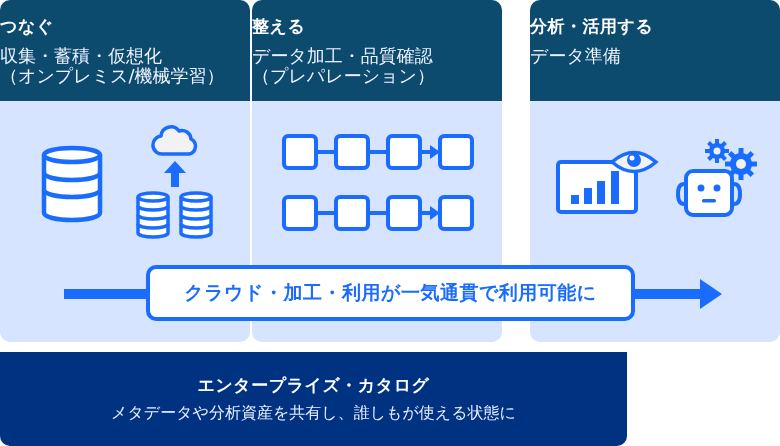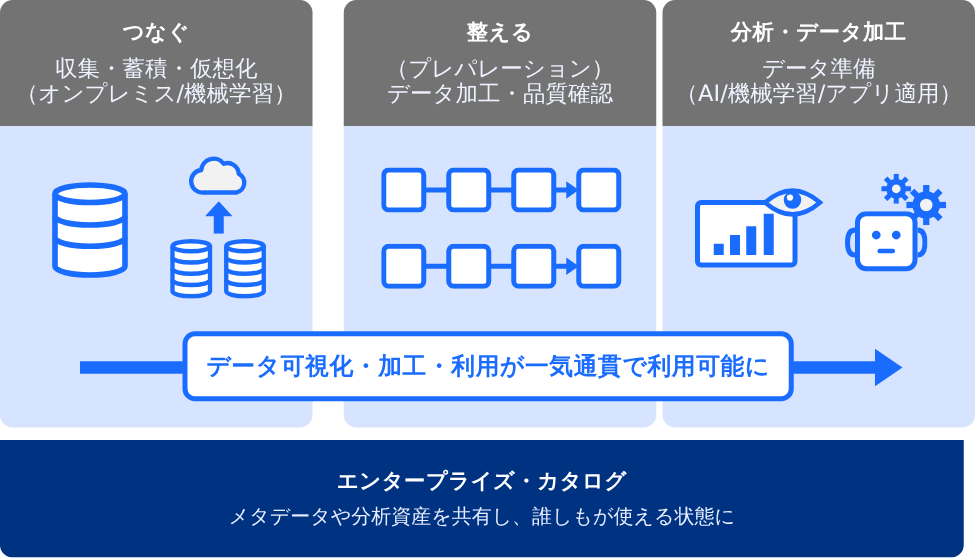--- a/index.html
+++ b/index.html
@@ -1,27 +1,27 @@
 <!DOCTYPE html>
 <html><head>
   <meta charset="utf-8">
   <style>
     * { box-sizing: border-box; margin: 0; padding: 0; }
     html, body { width: 780px; height: 446px; background: #ffffff; overflow: hidden; }
     body { position: relative; font-family: "DejaVu Sans", "Liberation Sans", sans-serif; }
 
     .col { position: absolute; top: 0; width: 250px; height: 342px; }
     .col-1 { left: 0; }
-    .col-2 { left: 275px; }
+    .col-2 { left: 252px; }
     .col-3 { left: 530px; }
 
     .col-head {
       position: absolute; left: 0; top: 0; width: 250px; height: 101px;
-      background: #737373; border-radius: 10px 10px 0 0;
-      color: #fff; text-align: center;
+      background: #0c4a6e; border-radius: 10px 10px 0 0;
+      color: #fff; 
     }
     .col-title { position: absolute; left: 0; right: 0; top: 15px; font-size: 17px; font-weight: bold; line-height: 22px; letter-spacing: 0.5px; }
     .col-sub { position: absolute; left: 0; right: 0; top: 46px; font-size: 18px; line-height: 20px; color: #eef3ff; }
 
     .col-body {
       position: absolute; left: 0; top: 101px; width: 250px; height: 241px;
       background: #d6e4ff; border-radius: 0 0 10px 10px;
     }
 
     .icon { position: absolute; }
@@ -33,21 +33,21 @@
       border-left: 22px solid #1a6cff;
     }
     .flow-box {
       position: absolute; left: 146px; top: 265px; width: 489px; height: 56px;
       background: #fff; border: 4px solid #1a6cff; border-radius: 10px;
       display: flex; align-items: center; justify-content: center;
       color: #1a6cff; font-size: 19px; font-weight: bold; letter-spacing: 0.5px;
     }
 
     .footer {
-      position: absolute; left: 0; top: 352px; width: 771px; height: 94px;
+      position: absolute; left: 0; top: 352px; width: 627px; height: 94px;
       background: #003282; border-radius: 0 0 10px 10px; color: #fff; text-align: center;
     }
     .footer-title { position: absolute; left: 0; right: 0; top: 22px; font-size: 17px; font-weight: bold; line-height: 22px; letter-spacing: 0.5px; }
     .footer-sub { position: absolute; left: 0; right: 0; top: 51px; font-size: 16px; line-height: 20px; color: #e8eeff; }
   </style>
 </head>
 <body>
 
 <div class="col col-1">
   <div class="col-head">
@@ -90,22 +90,22 @@
         <path d="M46 33 A15 4 0 0 0 76 33" fill="none"></path>
       </g>
     </svg>
   </div>
 </div>
 
 <div class="col col-2">
   <div class="col-head">
     <div class="col-title">整える</div>
     <div class="col-sub">
+      <div>データ加工・品質確認</div>
       <div>（プレパレーション）</div>
-      <div>データ加工・品質確認</div>
     </div>
   </div>
   <div class="col-body">
     <svg class="icon" style="left:30px;top:33px" width="195" height="36" viewBox="0 0 195 36">
       <g stroke="#1a6cff" stroke-width="4" fill="#fff">
         <line x1="34" y1="18" x2="54" y2="18"></line>
         <line x1="86" y1="18" x2="106" y2="18"></line>
         <line x1="138" y1="18" x2="150" y2="18"></line>
         <rect x="2" y="2" width="32" height="32" rx="4"></rect>
         <rect x="54" y="2" width="32" height="32" rx="4"></rect>
@@ -124,24 +124,23 @@
         <rect x="106" y="2" width="32" height="32" rx="4"></rect>
         <rect x="158" y="2" width="32" height="32" rx="4"></rect>
       </g>
       <path d="M148 11 L158 18 L148 25 Z" fill="#1a6cff"></path>
     </svg>
   </div>
 </div>
 
 <div class="col col-3">
   <div class="col-head">
-    <div class="col-title">分析・データ加工</div>
+    <div class="col-title">分析・活用する</div>
     <div class="col-sub">
       <div>データ準備</div>
-      <div>（AI/機械学習/アプリ適用）</div>
     </div>
   </div>
   <div class="col-body">
 
     <svg class="icon" style="left:24px;top:44px" width="108" height="70" viewBox="0 0 108 70">
       <rect x="4" y="17" width="78" height="50" rx="3" fill="#fff" stroke="#1a6cff" stroke-width="4"></rect>
       <rect x="17" y="50" width="8" height="9" fill="#1a6cff"></rect>
       <rect x="30" y="43" width="8" height="16" fill="#1a6cff"></rect>
       <rect x="43" y="36" width="8" height="23" fill="#1a6cff"></rect>
       <rect x="57" y="26" width="8" height="33" fill="#1a6cff"></rect>
@@ -178,19 +177,19 @@
       <circle cx="25" cy="19" r="3.5" fill="#1a6cff"></circle>
       <circle cx="41" cy="19" r="3.5" fill="#1a6cff"></circle>
       <rect x="26" y="30" width="14" height="3.5" rx="1.5" fill="#1a6cff"></rect>
     </svg>
   </div>
 </div>
 
 <div class="flow-line"></div>
 <div class="flow-arrowhead"></div>
 <div class="flow-box">
-  <span>データ可視化・加工・利用が一気通貫で利用可能に</span>
+  <span>クラウド・加工・利用が一気通貫で利用可能に</span>
 </div>
 
 <div class="footer">
   <div class="footer-title">エンタープライズ・カタログ</div>
   <div class="footer-sub">メタデータや分析資産を共有し、誰しもが使える状態に</div>
 </div>
 
 </body></html>

